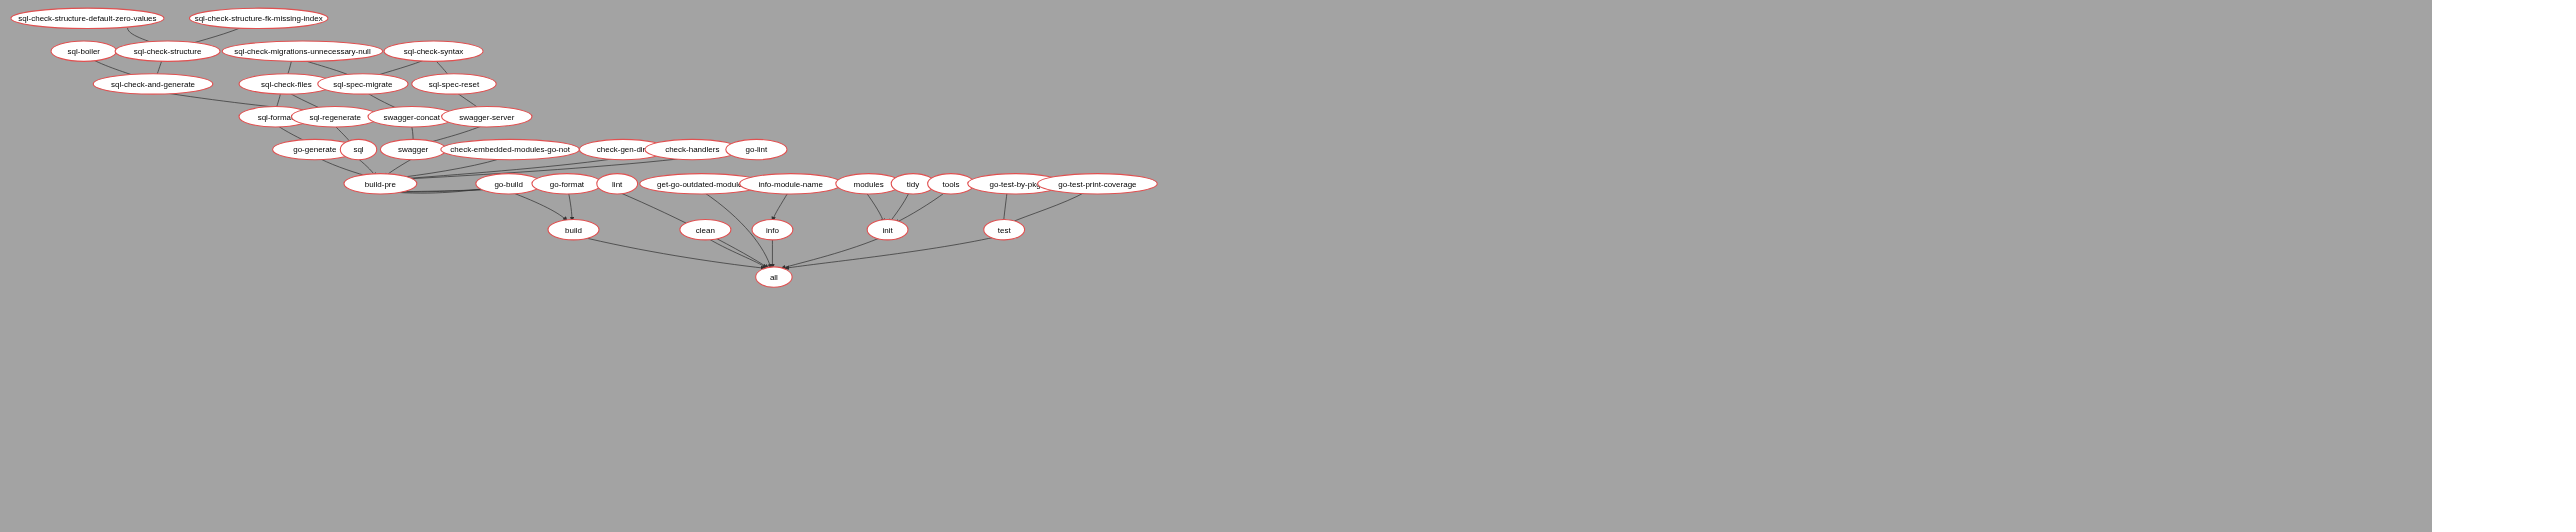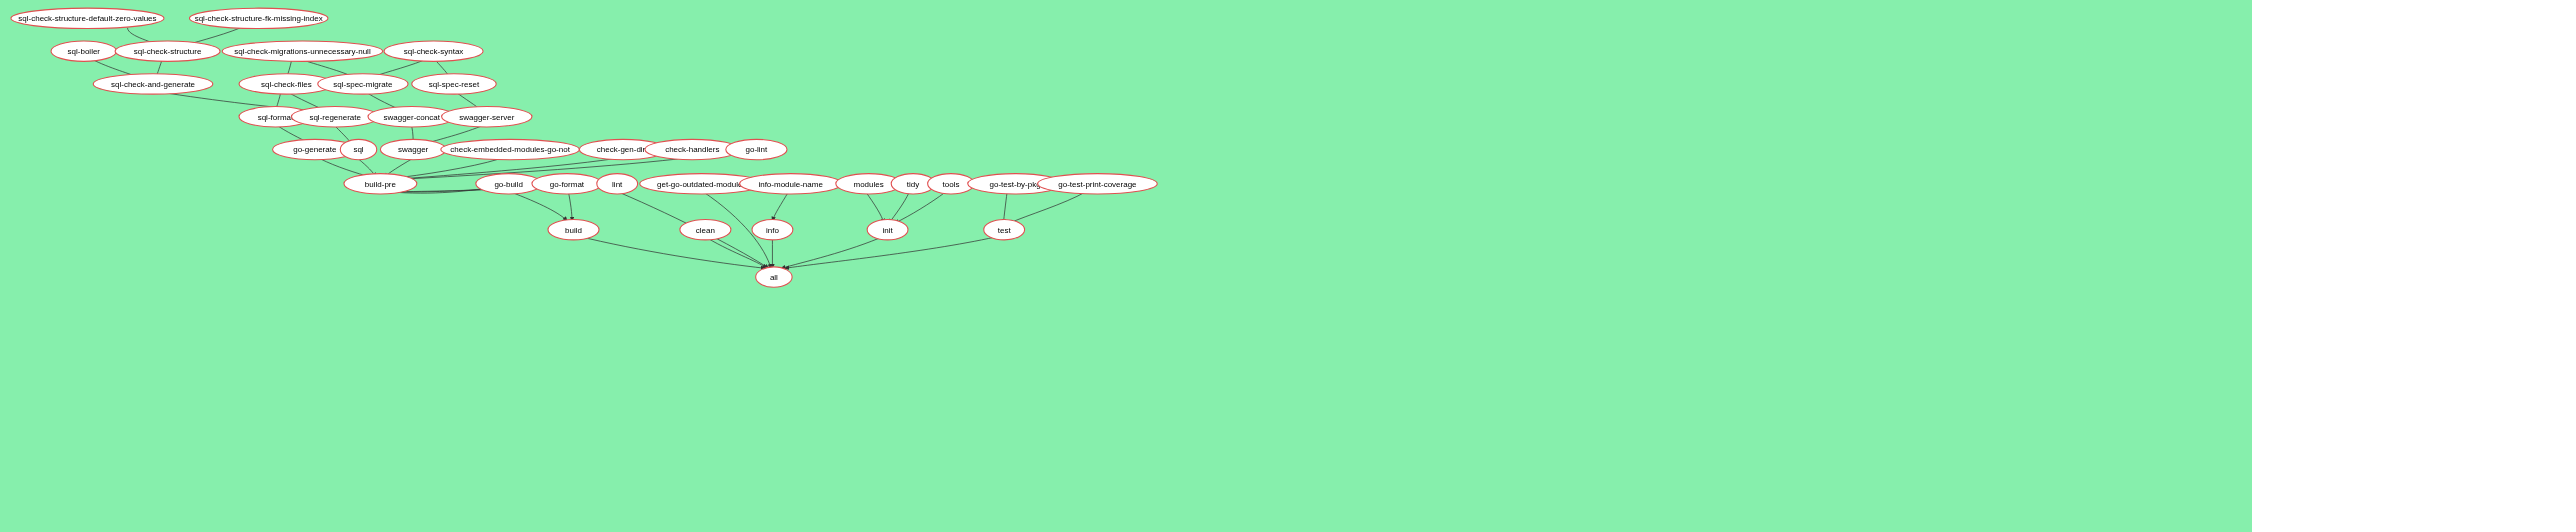--- a/index.html
+++ b/index.html
@@ -6,23 +6,23 @@
     body {
       background: #fff;
       font-family: 'Helvetica Neue', Arial, sans-serif;
       font-size: 8px;
       overflow: auto;
       width: 2576px;
       min-height: 533px;
     }
     .graph-container {
       position: relative;
-      width: 2252px;
+      width: 2432px;
       height: 533px;
-      background: #86efac;
+      background: #a3a3a3;
     }
     svg.graph-svg {
       position: absolute;
       top: 0; left: 0;
       width: 2576px;
       height: 533px;
     }
     .node ellipse {
       fill: white;
       stroke: #e05050;

